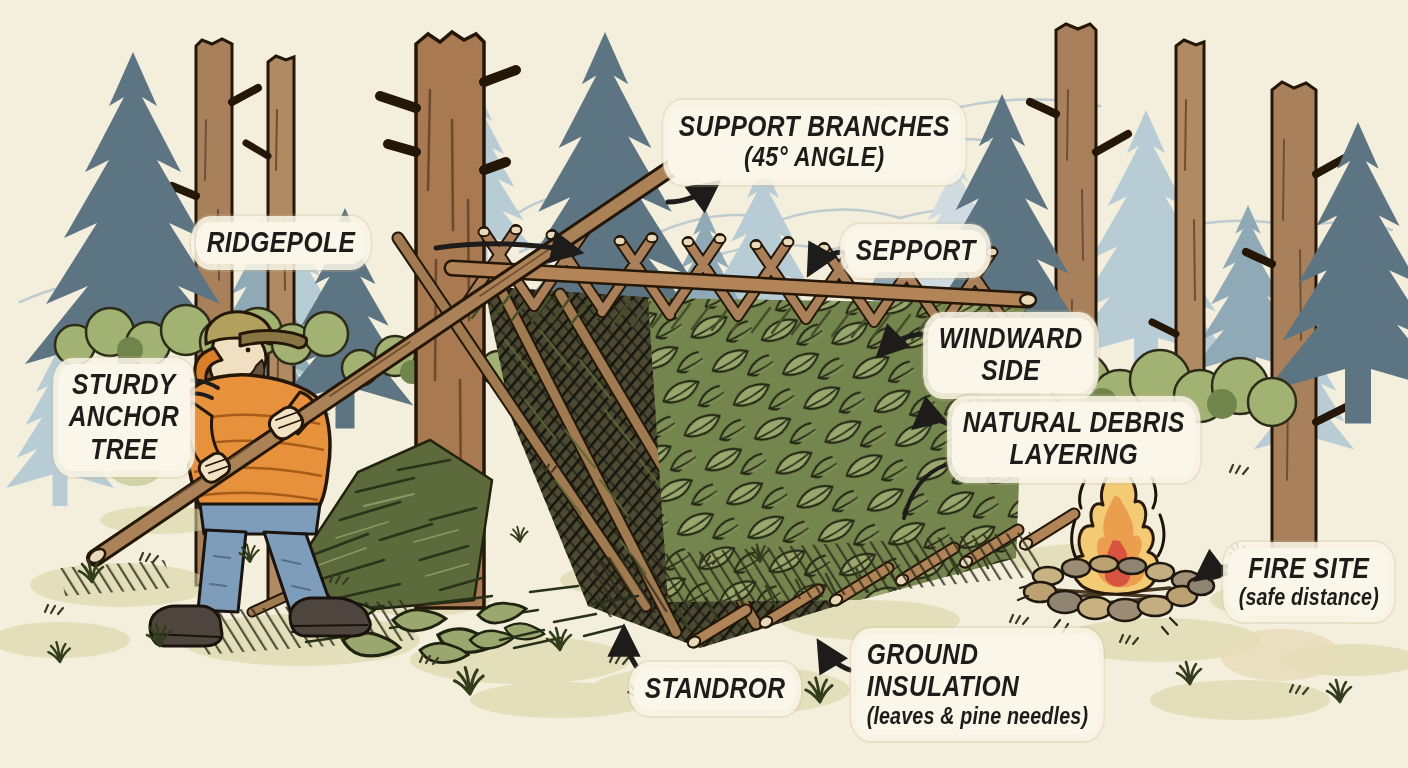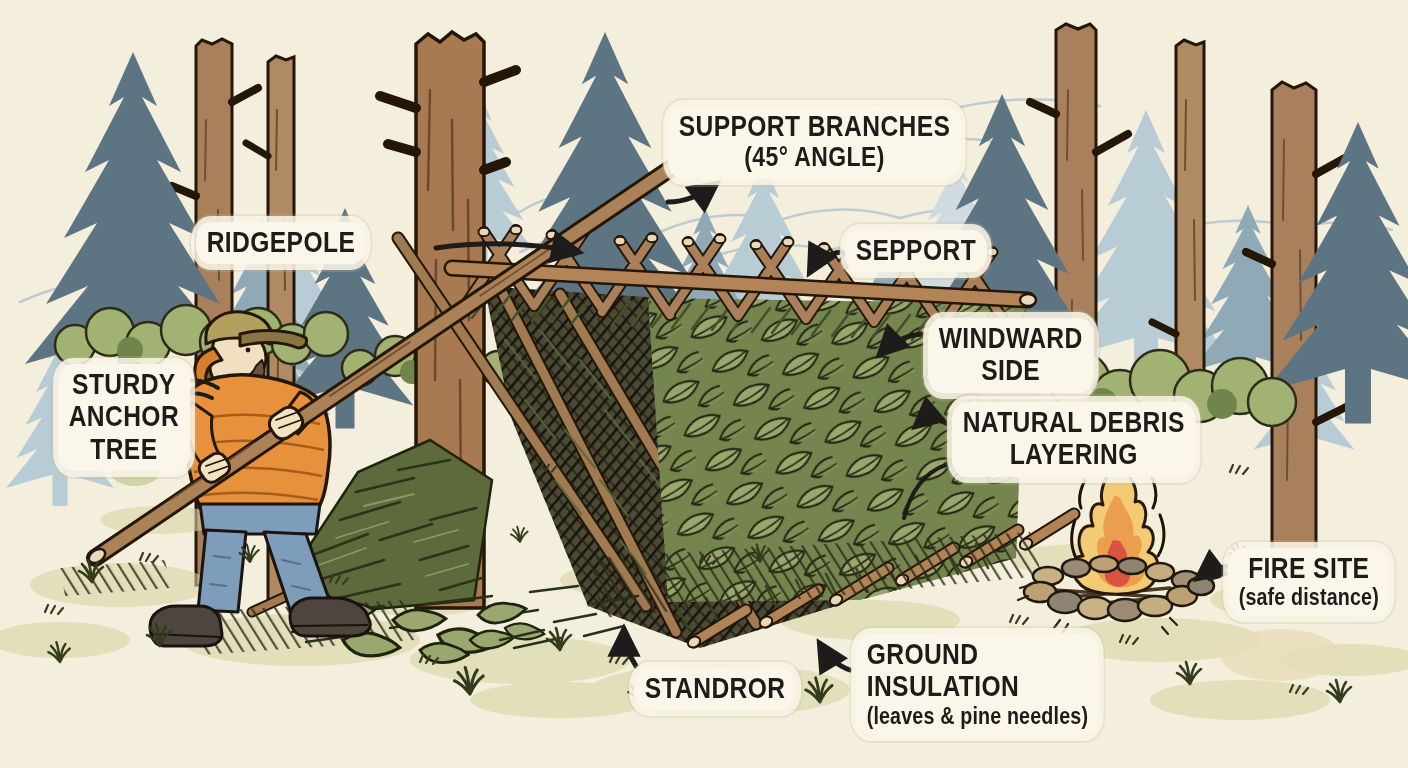--- a/index.html
+++ b/index.html
@@ -1,17 +1,17 @@
 <!DOCTYPE html>
 <html><head>
 <meta charset="utf-8">
 <style>
   html,body{margin:0;padding:0;background:#e9e4d2;}
   #stage{position:relative;width:1408px;height:768px;overflow:hidden;background:#f4eedd;
-         font-family:"Liberation Sans",sans-serif;}
+         font-family:"Liberation Sans",sans-serif;font-style:italic;}
   #scene{position:absolute;left:0;top:0;}
   .label{position:absolute;color:#1d1c1a;font-weight:700;text-align:center;
          background:#faf6e9;border-radius:18px;padding:4px 13px 6px;
          transform:scaleX(.82);transform-origin:top left;line-height:1.08;
          box-shadow:0 0 0 6px rgba(250,246,233,.85), 0 0 0 8px rgba(198,183,142,.25);
          white-space:nowrap;}
   .label span{display:block;}
   .l-main{font-size:30px;letter-spacing:.5px;}
   .l-m2{font-size:28px;letter-spacing:.5px;}
   .l-sub{font-size:24px;font-weight:700;letter-spacing:.2px;}

